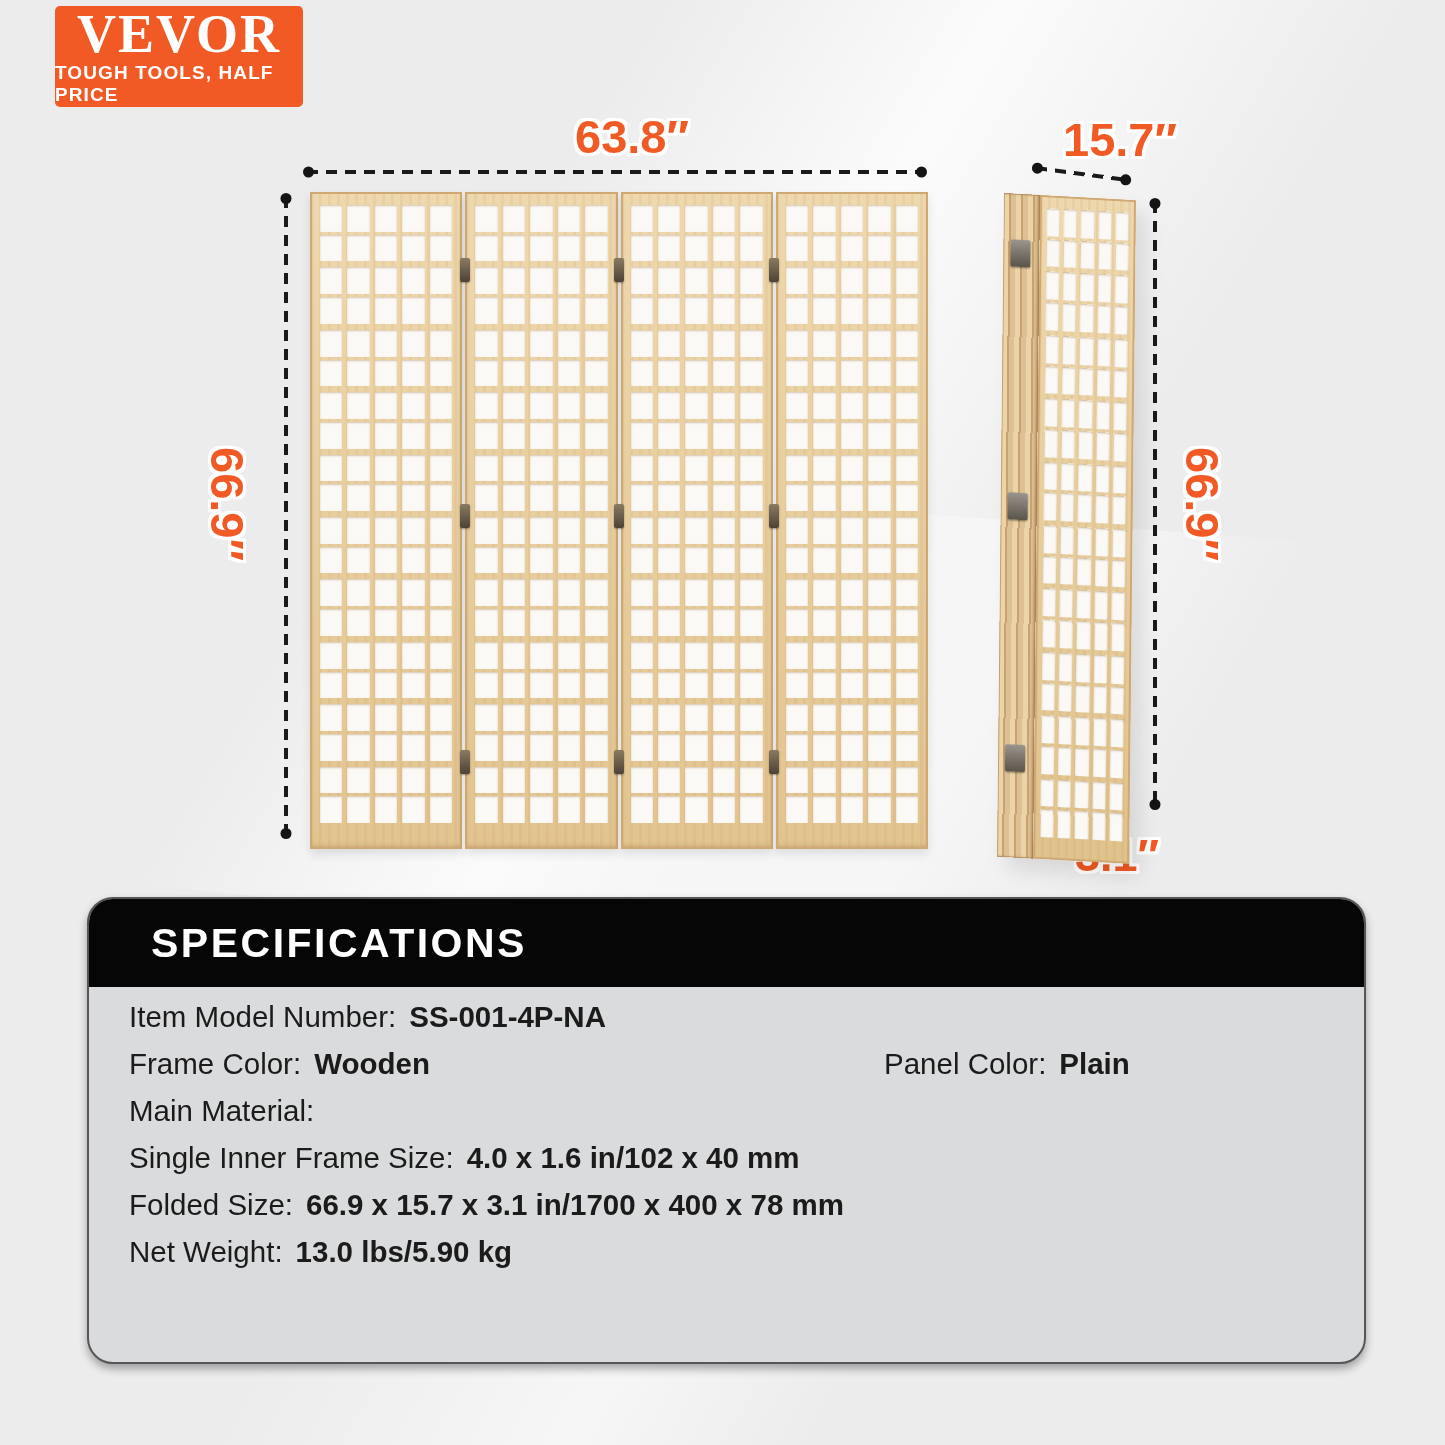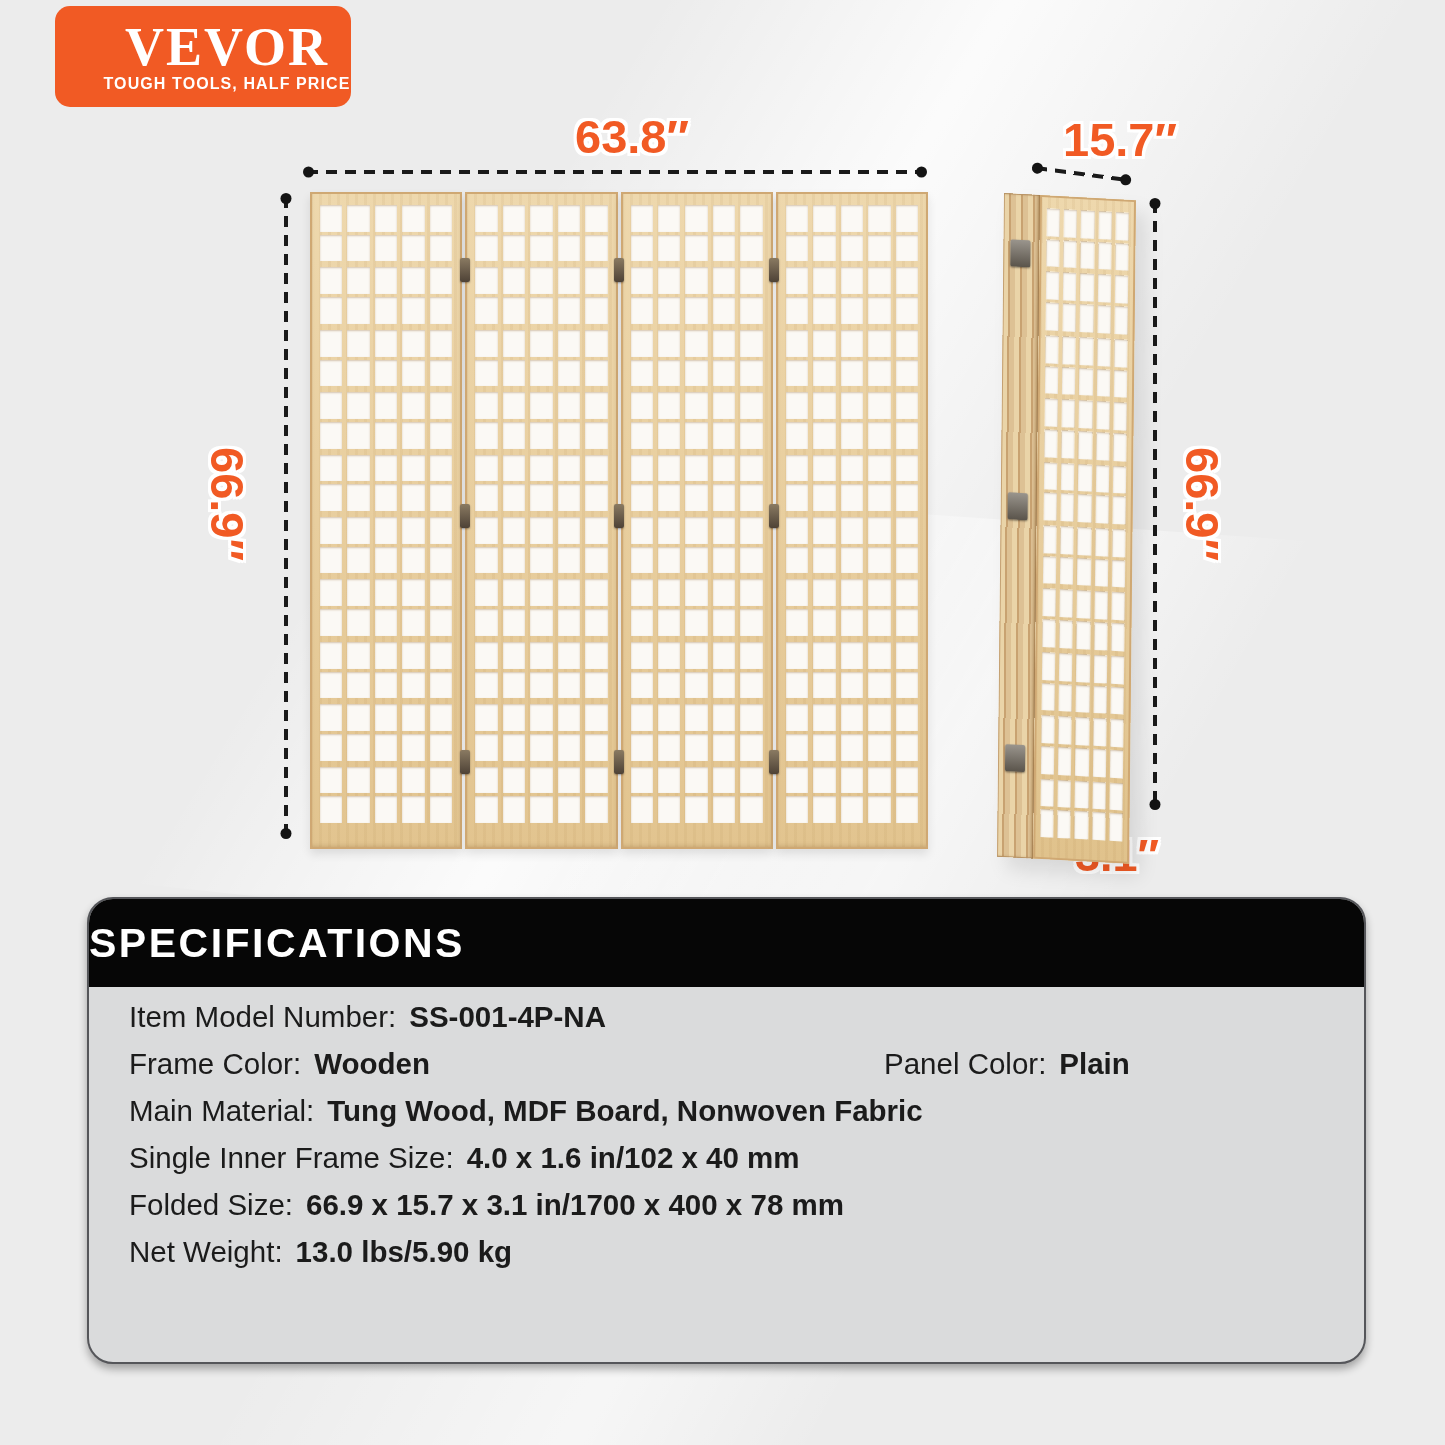--- a/index.html
+++ b/index.html
@@ -10,25 +10,25 @@
   
   .streak{position:absolute;pointer-events:none;}
   .streak-a{left:-300px;top:-250px;width:2200px;height:1200px;
     background:linear-gradient(115deg,rgba(255,255,255,0) 38%,rgba(255,255,255,.8) 50%,rgba(255,255,255,0) 64%);
     transform:rotate(6deg);}
   .streak-b{left:-500px;top:500px;width:2400px;height:1200px;
     background:linear-gradient(115deg,rgba(255,255,255,0) 40%,rgba(255,255,255,.55) 52%,rgba(255,255,255,0) 60%);
     transform:rotate(4deg);}
 
   
-  .logo{position:absolute;left:55px;top:6px;width:248px;height:101px;border-radius:15px;
-        display:flex;flex-direction:column;align-items:center;justify-content:center;gap:2px;padding-left:48px;}
+  .logo{position:absolute;left:55px;top:6px;width:248px;height:101px;border-radius:5px;
+        display:flex;flex-direction:column;align-items:center;justify-content:center;gap:2px;}
   .logo-text{color:#fff;font-family:"Liberation Serif", serif;font-weight:bold;
              font-size:54px;line-height:52px;letter-spacing:2px;}
-  .logo-tagline{color:#fff;font-weight:bold;font-size:16px;letter-spacing:1.1px;}
+  .logo-tagline{color:#fff;font-weight:bold;font-size:19px;letter-spacing:1.1px;}
 
   
   .dim{position:absolute;font-weight:bold;font-size:47px;letter-spacing:0px;white-space:nowrap;
        text-shadow:-3px -3px 0 #fff,3px -3px 0 #fff,-3px 3px 0 #fff,3px 3px 0 #fff,
                    -3px 0 0 #fff,3px 0 0 #fff,0 -3px 0 #fff,0 3px 0 #fff;}
   .dim-h{transform:translate(-50%,-50%);}
   .dim-rot{transform:translate(-50%,-50%) rotate(90deg);}
 
   
   .dash-h{position:absolute;height:3.5px;
@@ -71,21 +71,21 @@
       repeating-linear-gradient(90deg,rgba(165,120,60,.08) 0 3px,rgba(255,255,255,0) 3px 8px),
       linear-gradient(180deg,#eed8ad,#e0c28c);
     box-shadow:inset 0 0 0 2px #cfa873;}
   .folded-face .lat-row{gap:4px;}
   .folded-face .lattice{gap:5px;}
 
   
   .spec-card{position:absolute;left:87px;top:897px;width:1275px;height:463px;
     border:2px solid #55565a;border-radius:26px;overflow:hidden;background:#dadbdc;
     box-shadow:0 5px 9px rgba(0,0,0,.32);}
-  .spec-header{height:88px;background:#060606;display:flex;align-items:center;}
+  .spec-header{height:88px;background:#060606;display:flex;align-items:center;padding-left:62px;}
   .spec-title{color:#ffffff;font-size:41px;font-weight:bold;letter-spacing:2.5px;}
   .spec-body{padding:13px 30px 0 40px;font-size:29.5px;color:#1b1b1b;}
   .spec-line{margin-bottom:14px;line-height:33px;}
   .spec-cols{display:grid;grid-template-columns:755px 1fr;}
   .spec-pair{display:flex;align-items:baseline;gap:13px;white-space:nowrap;}
   .spec-label{font-weight:400;}
   .spec-value{font-weight:700;}
 </style>
 </head>
 <body>
@@ -972,21 +972,20 @@
         </div>
         <div class="spec-pair">
           <span class="spec-label">Panel Color:</span>
           <span class="spec-value">Plain</span>
         </div>
       </div>
 
       <div class="spec-line">
         <div class="spec-pair">
           <span class="spec-label">Main Material:</span>
-          <span class="spec-value">Tung Wood, MDF Board, Nonwoven Fabric</span>
         </div>
       </div>
 
       <div class="spec-line">
         <div class="spec-pair">
           <span class="spec-label">Single Inner Frame Size:</span>
           <span class="spec-value">4.0 x 1.6 in/102 x 40 mm</span>
         </div>
       </div>
 

